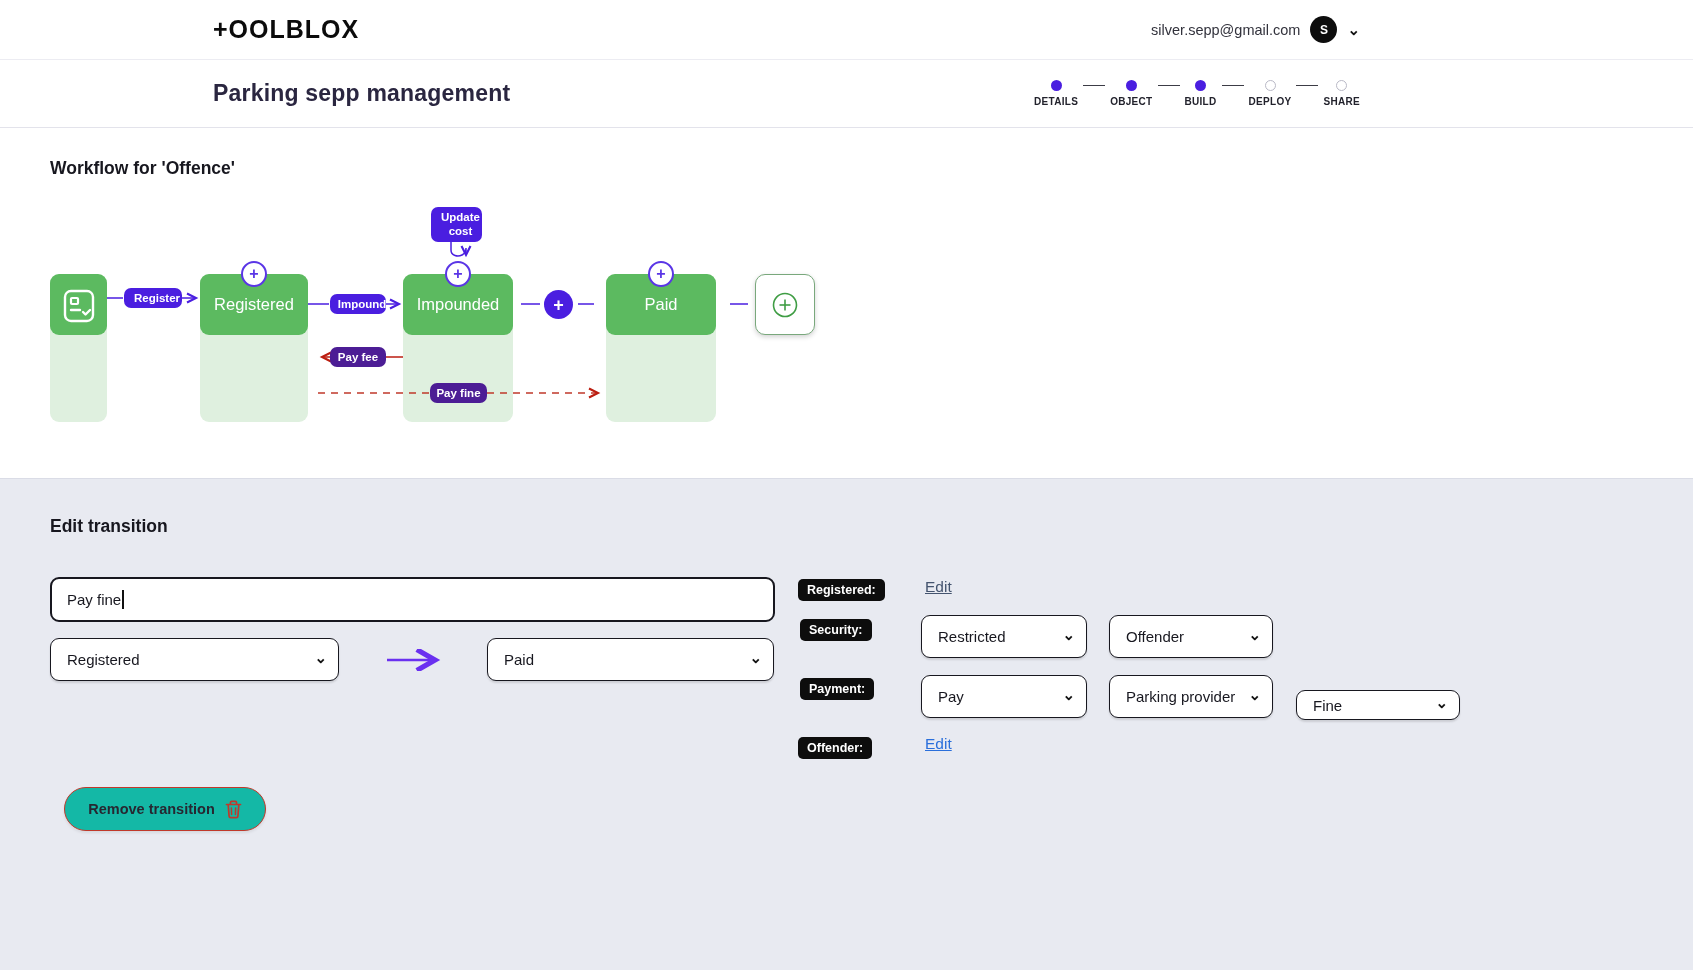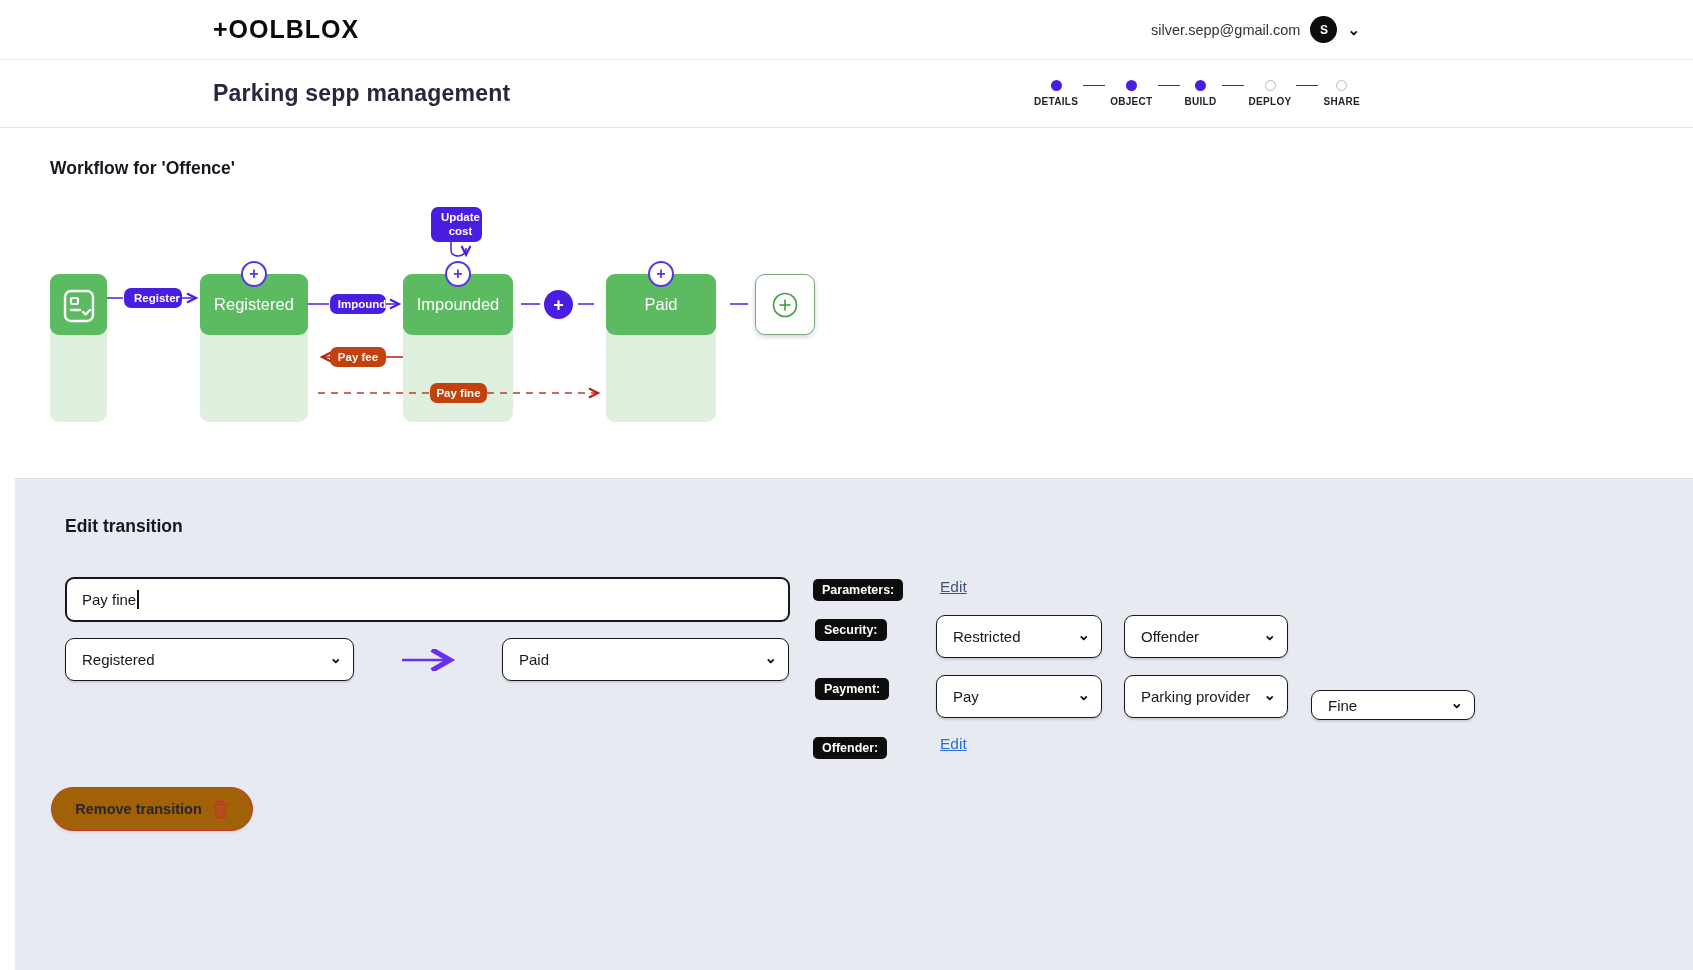--- a/index.html
+++ b/index.html
@@ -26,39 +26,39 @@
 
   
   .workflow { background:#fff; padding:30px 0 0 0; height:350px; }
   .wf-heading { margin-left:50px; font-size:17.5px; font-weight:700; color:#17171f; }
   .diagram { position:relative; height:250px; margin-top:18px; }
   .col { position:absolute; top:77px; height:148px; background:#dff0df; border-radius:9px; }
   .col-head { height:61px; background:#5cba60; border-radius:9px; display:flex; align-items:center; justify-content:center; color:#fff; font-size:16.5px; }
   .plus-ring { position:absolute; width:26px; height:26px; border-radius:50%; background:#fff; border:2px solid #5a35e6; color:#5a35e6; font-size:16px; font-weight:700; display:flex; align-items:center; justify-content:center; line-height:1; z-index:4; }
   .pill { position:absolute; color:#fff; font-size:11.5px; font-weight:700; border-radius:7px; display:flex; align-items:center; justify-content:center; text-align:center; z-index:3; }
   .pill.purple { background:#4a1ee0;padding-left:8px; }
-  .pill.red { background:#c2410c; }
+  .pill.red { background:#4c1d95; }
   .add-circle { position:absolute; width:29px; height:29px; border-radius:50%; background:#4a1ee0; color:#fff; font-size:18px; font-weight:700; display:flex; align-items:center; justify-content:center; line-height:1; z-index:3; }
   .add-state { position:absolute; left:755px; top:77px; width:60px; height:61px; background:#fff; border:1px solid #79a87c; border-radius:10px; box-shadow:0 2px 5px rgba(0,0,0,.18); display:flex; align-items:center; justify-content:center; }
   .diagram svg.overlay { position:absolute; left:0; top:0; z-index:2; }
   .start-icon { display:flex; align-items:center; justify-content:center; width:100%; height:100%; }
 
   
-  .edit-section { position:relative; background:#e8eaf1; height:492px; border-top:1px solid #dadce6;margin-left:15px; }
+  .edit-section { position:relative; background:#e8eaf1; height:492px; border-top:1px solid #dadce6; }
   .et-heading { position:absolute; left:50px; top:37px; font-size:17.5px; font-weight:700; color:#17171f; }
   .name-input { position:absolute; left:50px; top:98px; width:725px; height:45px; background:#fff; border:2px solid #17171f; border-radius:9px; display:flex; align-items:center; padding-left:15px; font-size:15px; color:#17171f; }
   .caret { display:inline-block; width:1.5px; height:19px; background:#111; margin-left:1px; }
   .sel-wrap { position:absolute; }
   .sel-wrap select { width:100%; height:100%; appearance:none; -webkit-appearance:none; background:#fff; border:1.7px solid #17171f; border-radius:9px; font-size:15px; color:#17171f; padding:0 30px 0 16px; font-family:"Liberation Sans",sans-serif; box-shadow:0 2px 2px rgba(0,0,0,.12); }
   .sel-wrap .sel-chev { position:absolute; right:12px; top:50%; transform:translateY(-62%); font-size:15px; font-weight:700; color:#111; pointer-events:none; }
   .blabel { position:absolute; background:#0d0d0d; color:#fff; font-size:12.5px; font-weight:700; padding:4px 9px; border-radius:5px; }
   .edit-link { position:absolute; font-size:15.5px; text-decoration:underline; cursor:pointer; }
   .edit-link.dark { color:#44546f; }
   .edit-link.blue { color:#2a6fdb; }
-  .remove-btn { position:absolute; left:36px; top:308px; width:202px; height:44px; background:#a16207; border:1.7px solid #c0392b; border-radius:24px; display:flex; align-items:center; justify-content:center; gap:10px; font-size:14.5px; font-weight:700; color:#272731; cursor:pointer; box-shadow:0 2px 3px rgba(0,0,0,.08); font-family:"Liberation Sans",sans-serif; }
+  .remove-btn { position:absolute; left:64px; top:308px; width:202px; height:44px; background:#14b8a6; border:1.7px solid #c0392b; border-radius:24px; display:flex; align-items:center; justify-content:center; gap:10px; font-size:14.5px; font-weight:700; color:#272731; cursor:pointer; box-shadow:0 2px 3px rgba(0,0,0,.08); font-family:"Liberation Sans",sans-serif; }
   .arrow-between { position:absolute; left:385px; top:170px; }
 </style>
 </head>
 <body>
 
 <div class="topbar">
   <div class="logo">+OOLBLOX</div>
   <div class="userbox">
     <span class="email">silver.sepp@gmail.com</span>
     <span class="avatar">S</span>
@@ -210,21 +210,21 @@
       </marker>
     </defs>
     <line x1="2" y1="11" x2="50" y2="11" stroke="#6a30f0" stroke-width="2.6" marker-end="url(#ab)"></line>
   </svg>
 
   <div class="sel-wrap" style="left:487px; top:159px; width:287px; height:43px;">
     <select><option>Paid</option></select>
     <span class="sel-chev">⌄</span>
   </div>
 
-  <div class="blabel" style="left:798px; top:100px;">Parameters:</div>
+  <div class="blabel" style="left:798px; top:100px;">Registered:</div>
   <a class="edit-link dark" style="left:925px; top:99px;">Edit</a>
 
   <div class="blabel" style="left:800px; top:140px;">Security:</div>
   <div class="sel-wrap" style="left:921px; top:136px; width:166px; height:43px;">
     <select><option>Restricted</option></select>
     <span class="sel-chev">⌄</span>
   </div>
   <div class="sel-wrap" style="left:1109px; top:136px; width:164px; height:43px;">
     <select><option>Offender</option></select>
     <span class="sel-chev">⌄</span>

